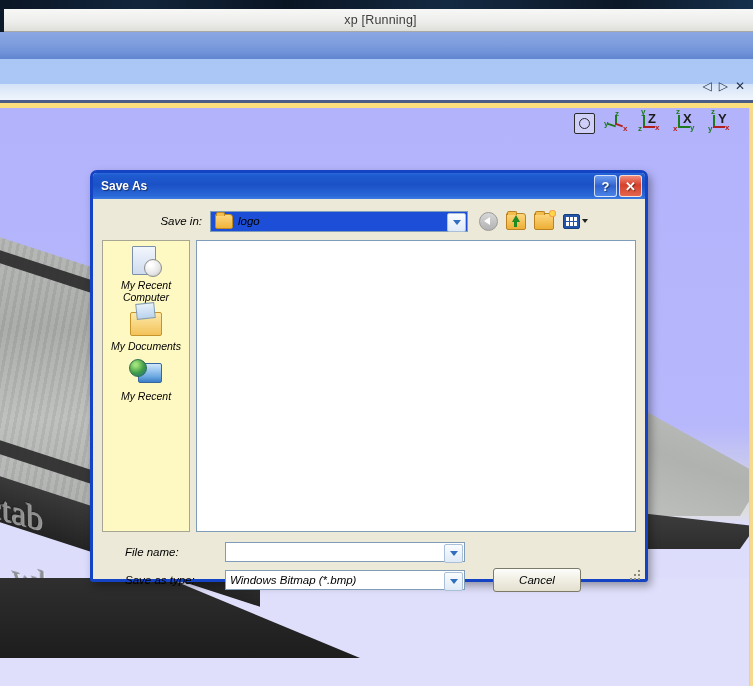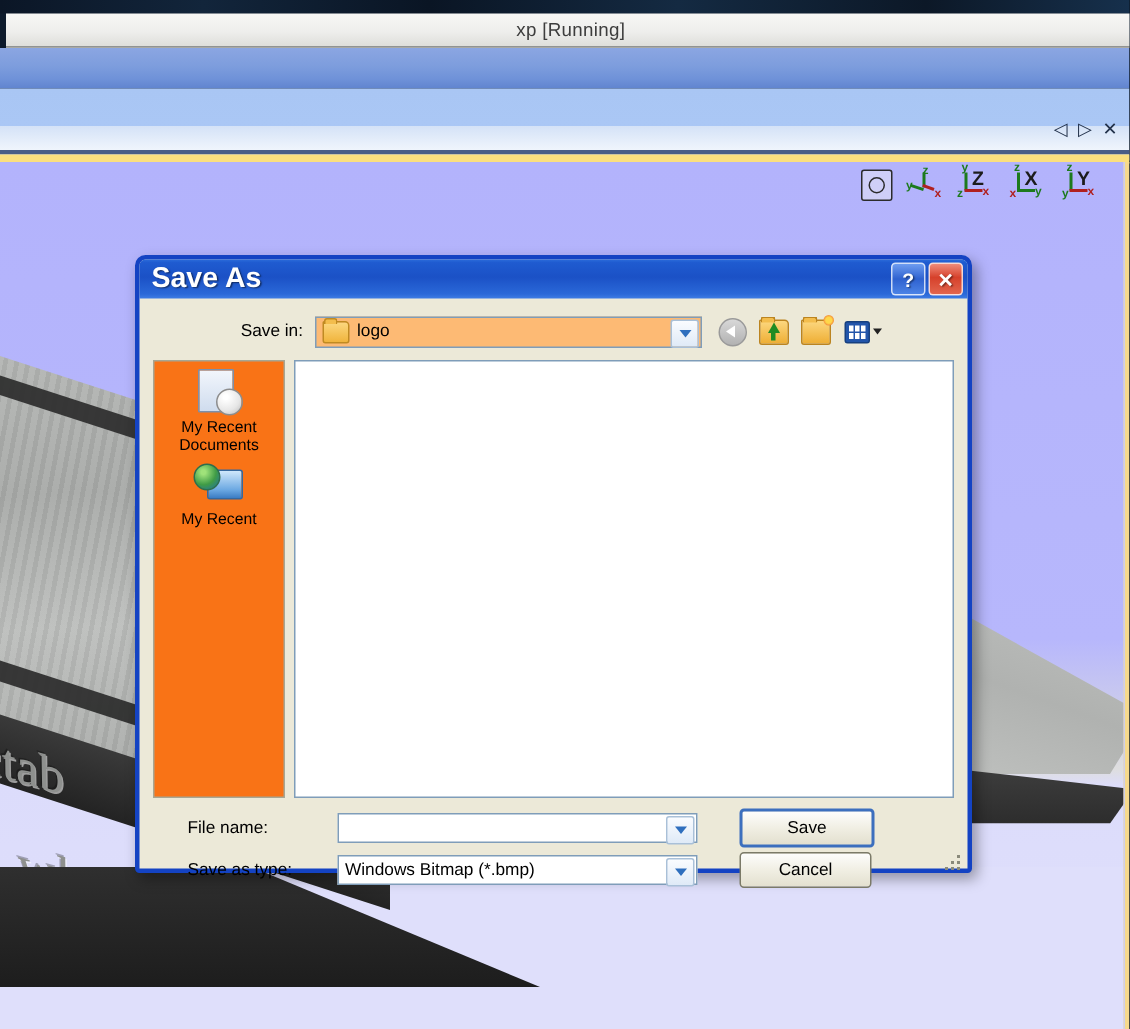--- a/index.html
+++ b/index.html
@@ -140,40 +140,40 @@
     box-shadow:3px 4px 9px rgba(0,0,0,.35);
     box-sizing:border-box;
   }
   #dlg-titlebar{
     height:26px;margin:0;
     background:linear-gradient(180deg,#2b6bda 0%,#1f5bd0 8%,#1b51c6 45%,#2a68d8 88%,#3e7ce4 100%);
     border-radius:4px 4px 0 0;
     display:flex;align-items:center;position:relative;
   }
   #dlg-title{
-    color:#fff;font-size:19px;font-weight:bold;margin-left:8px;
+    color:#fff;font-size:12px;font-weight:bold;margin-left:8px;
     text-shadow:1px 1px 1px rgba(0,0,0,.5);
   }
   #dlg-btns{position:absolute;right:3px;top:2px;display:flex;gap:2px;}
   .tbtn{
     width:21px;height:20px;border-radius:3px;border:1px solid rgba(255,255,255,.75);
     display:flex;align-items:center;justify-content:center;
     font-size:13px;font-weight:bold;color:#fff;cursor:pointer;
     text-shadow:1px 1px 1px rgba(0,0,0,.45);
   }
   #help-button{background:linear-gradient(180deg,#6d9cf0 0%,#2f62d0 50%,#4b83e6 100%);}
   #close-button{background:linear-gradient(180deg,#f08b7a 0%,#d6412b 45%,#e2654e 100%);}
 
-  #dlg-body{padding:8px 9px 0 9px;position:relative;height:383px;box-sizing:border-box;}
+  #dlg-body{padding:8px 9px 0 9px;position:relative;height:383px;box-sizing:border-box;font-style:italic;}
 
   
   #savein-row{display:flex;align-items:center;height:22px;margin:3px 0 8px 0;}
   #savein-label{font-size:11.5px;color:#000;width:100px;text-align:right;padding-right:8px;}
   #savein-combo{
-    width:258px;height:21px;background:#fdba74;border:1px solid #7f9db9;
+    width:258px;height:21px;background:#1d4ed8;border:1px solid #7f9db9;
     display:flex;align-items:center;position:relative;box-sizing:border-box;
   }
   .folder-ico{
     width:16px;height:13px;margin:0 5px 0 4px;position:relative;flex:none;
     background:linear-gradient(180deg,#fcd77f 0%,#f0b43c 100%);
     border:1px solid #c08a22;border-radius:1px 3px 2px 2px;
   }
   .folder-ico:before{
     content:"";position:absolute;left:0;top:-3px;width:7px;height:3px;
     background:#f3bd4d;border:1px solid #c08a22;border-bottom:none;border-radius:2px 2px 0 0;
@@ -210,21 +210,21 @@
   #views-icon{
     width:17px;height:15px;background:#2255aa;border:1px solid #17407f;border-radius:2px;
     display:grid;grid-template-columns:1fr 1fr 1fr;grid-template-rows:1fr 1fr;gap:1px;padding:2px;box-sizing:border-box;
   }
   #views-icon span{background:#fff;display:block;}
   #views-arrow{border-left:3.5px solid transparent;border-right:3.5px solid transparent;border-top:4.5px solid #222;margin-left:2px;}
 
   
   #main-row{display:flex;gap:6px;height:292px;}
   #places-bar{
-    width:88px;background:#f97316;border:1px solid #a7a693;
+    width:88px;background:#fef9c3;border:1px solid #a7a693;
     display:flex;flex-direction:column;align-items:center;padding-top:5px;box-sizing:border-box;
     overflow:hidden;
   }
   .place{width:86px;display:flex;flex-direction:column;align-items:center;margin-bottom:4px;cursor:pointer;}
   .place .picon{width:34px;height:32px;position:relative;margin-bottom:2px;}
   .place .plabel{font-size:10.5px;color:#000;text-align:center;line-height:11.5px;}
   
   #ico-recent{background:linear-gradient(180deg,#f2f6fc 0%,#cfdcee 100%);border:1px solid #7c90ab;width:22px;height:27px;margin-left:3px;border-radius:1px;}
   #ico-recent:after{content:"";position:absolute;right:1px;bottom:1px;width:16px;height:16px;border-radius:50%;
     background:radial-gradient(circle at 35% 30%,#fff 10%,#e6e6e6 60%,#b9b9b9 100%);border:1px solid #8d8d8d;}
@@ -417,25 +417,31 @@
 
     <div id="main-row">
       <div id="places-bar">
 
         <div class="place">
           <div class="picon">
               <div id="ico-recent"></div>
             </div>
           <div class="plabel">
             <div>My Recent</div>
-            <div>Documents</div>
+            <div>Computer</div>
           </div>
         </div>
 
 
+        <div class="place">
+          <div class="picon">
+              <div id="ico-mydocs"></div>
+            </div>
+          <div class="plabel">My Documents</div>
+        </div>
 
 
         <div class="place">
           <div class="picon">
               <div id="ico-mynet"></div>
             </div>
           <div class="plabel">My Recent</div>
         </div>
 
       </div>
@@ -445,21 +451,20 @@
 
     <div id="form-area">
       <div class="frow">
         <div class="flabel">File name:</div>
         <div class="finput">
           <span placeholder=""></span>
           <div class="combo-arrow">
               <i></i>
             </div>
         </div>
-        <div class="fbtn" id="save-button">Save</div>
       </div>
 
       <div class="frow">
         <div class="flabel">Save as type:</div>
         <div class="finput">
           <span>Windows Bitmap (*.bmp)</span>
           <div class="combo-arrow">
               <i></i>
             </div>
         </div>

